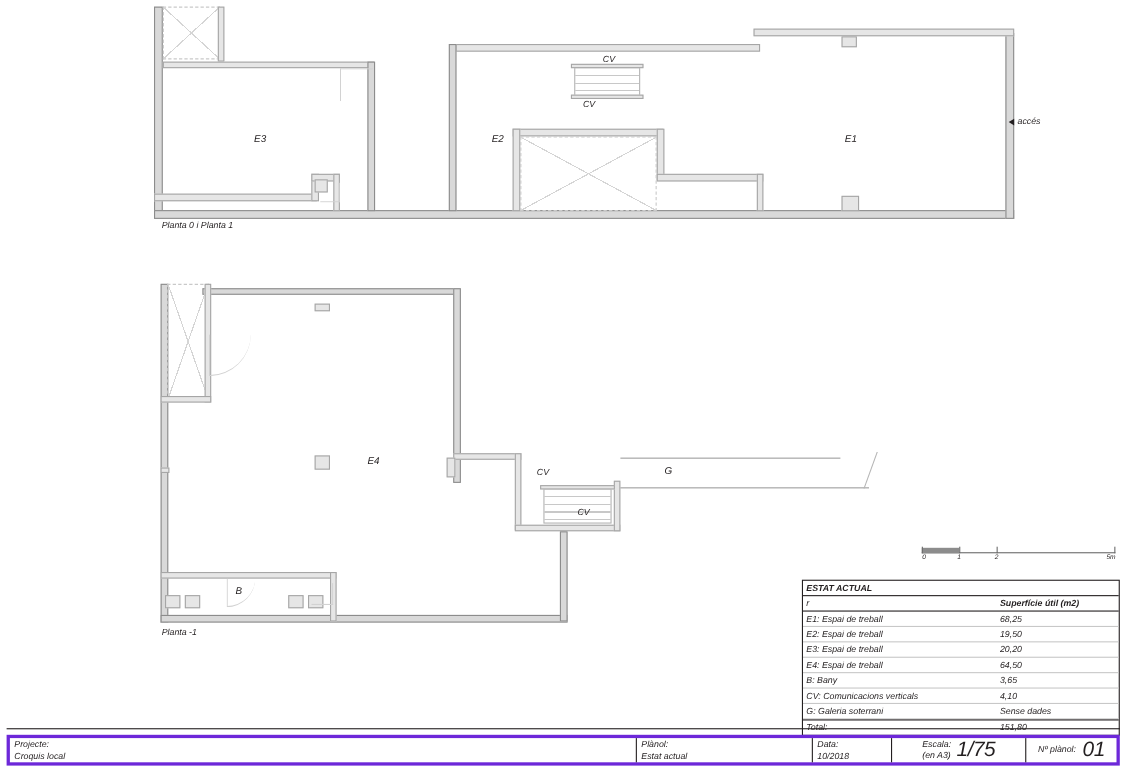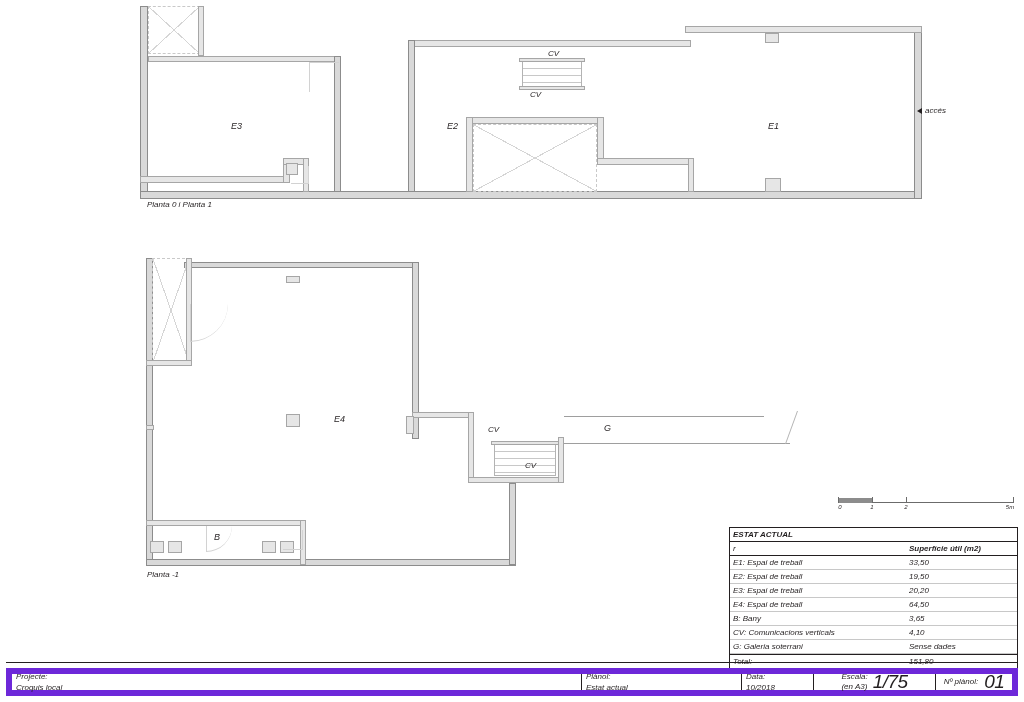--- a/index.html
+++ b/index.html
@@ -164,21 +164,21 @@
     white-space: nowrap;
   }
   .table .row.sub .c2 { font-weight: bold; }
   
   .titleblock {
     position: absolute;
     left: 6px;
     top: 668px;
     width: 1012px;
     height: 28px;
-    border: 6px solid #6d28d9;
+    border: 3px solid #6d28d9;
     box-sizing: border-box;
     display: flex;
     font-size: 8px;
   }
   .tb-cell {
     border-right: 1px solid #231f20;
     box-sizing: border-box;
     padding: 2px 4px;
     display: flex;
     flex-direction: column;
@@ -324,21 +324,21 @@
     <div class="row head">
       <div class="c1">ESTAT ACTUAL</div>
       <div class="c2"></div>
     </div>
     <div class="row sub">
       <div class="c1">r</div>
       <div class="c2">Superfície útil (m2)</div>
     </div>
     <div class="row">
       <div class="c1">E1: Espai de treball</div>
-      <div class="c2">33,50</div>
+      <div class="c2">68,25</div>
     </div>
     <div class="row">
       <div class="c1">E2: Espai de treball</div>
       <div class="c2">19,50</div>
     </div>
     <div class="row">
       <div class="c1">E3: Espai de treball</div>
       <div class="c2">20,20</div>
     </div>
     <div class="row">

